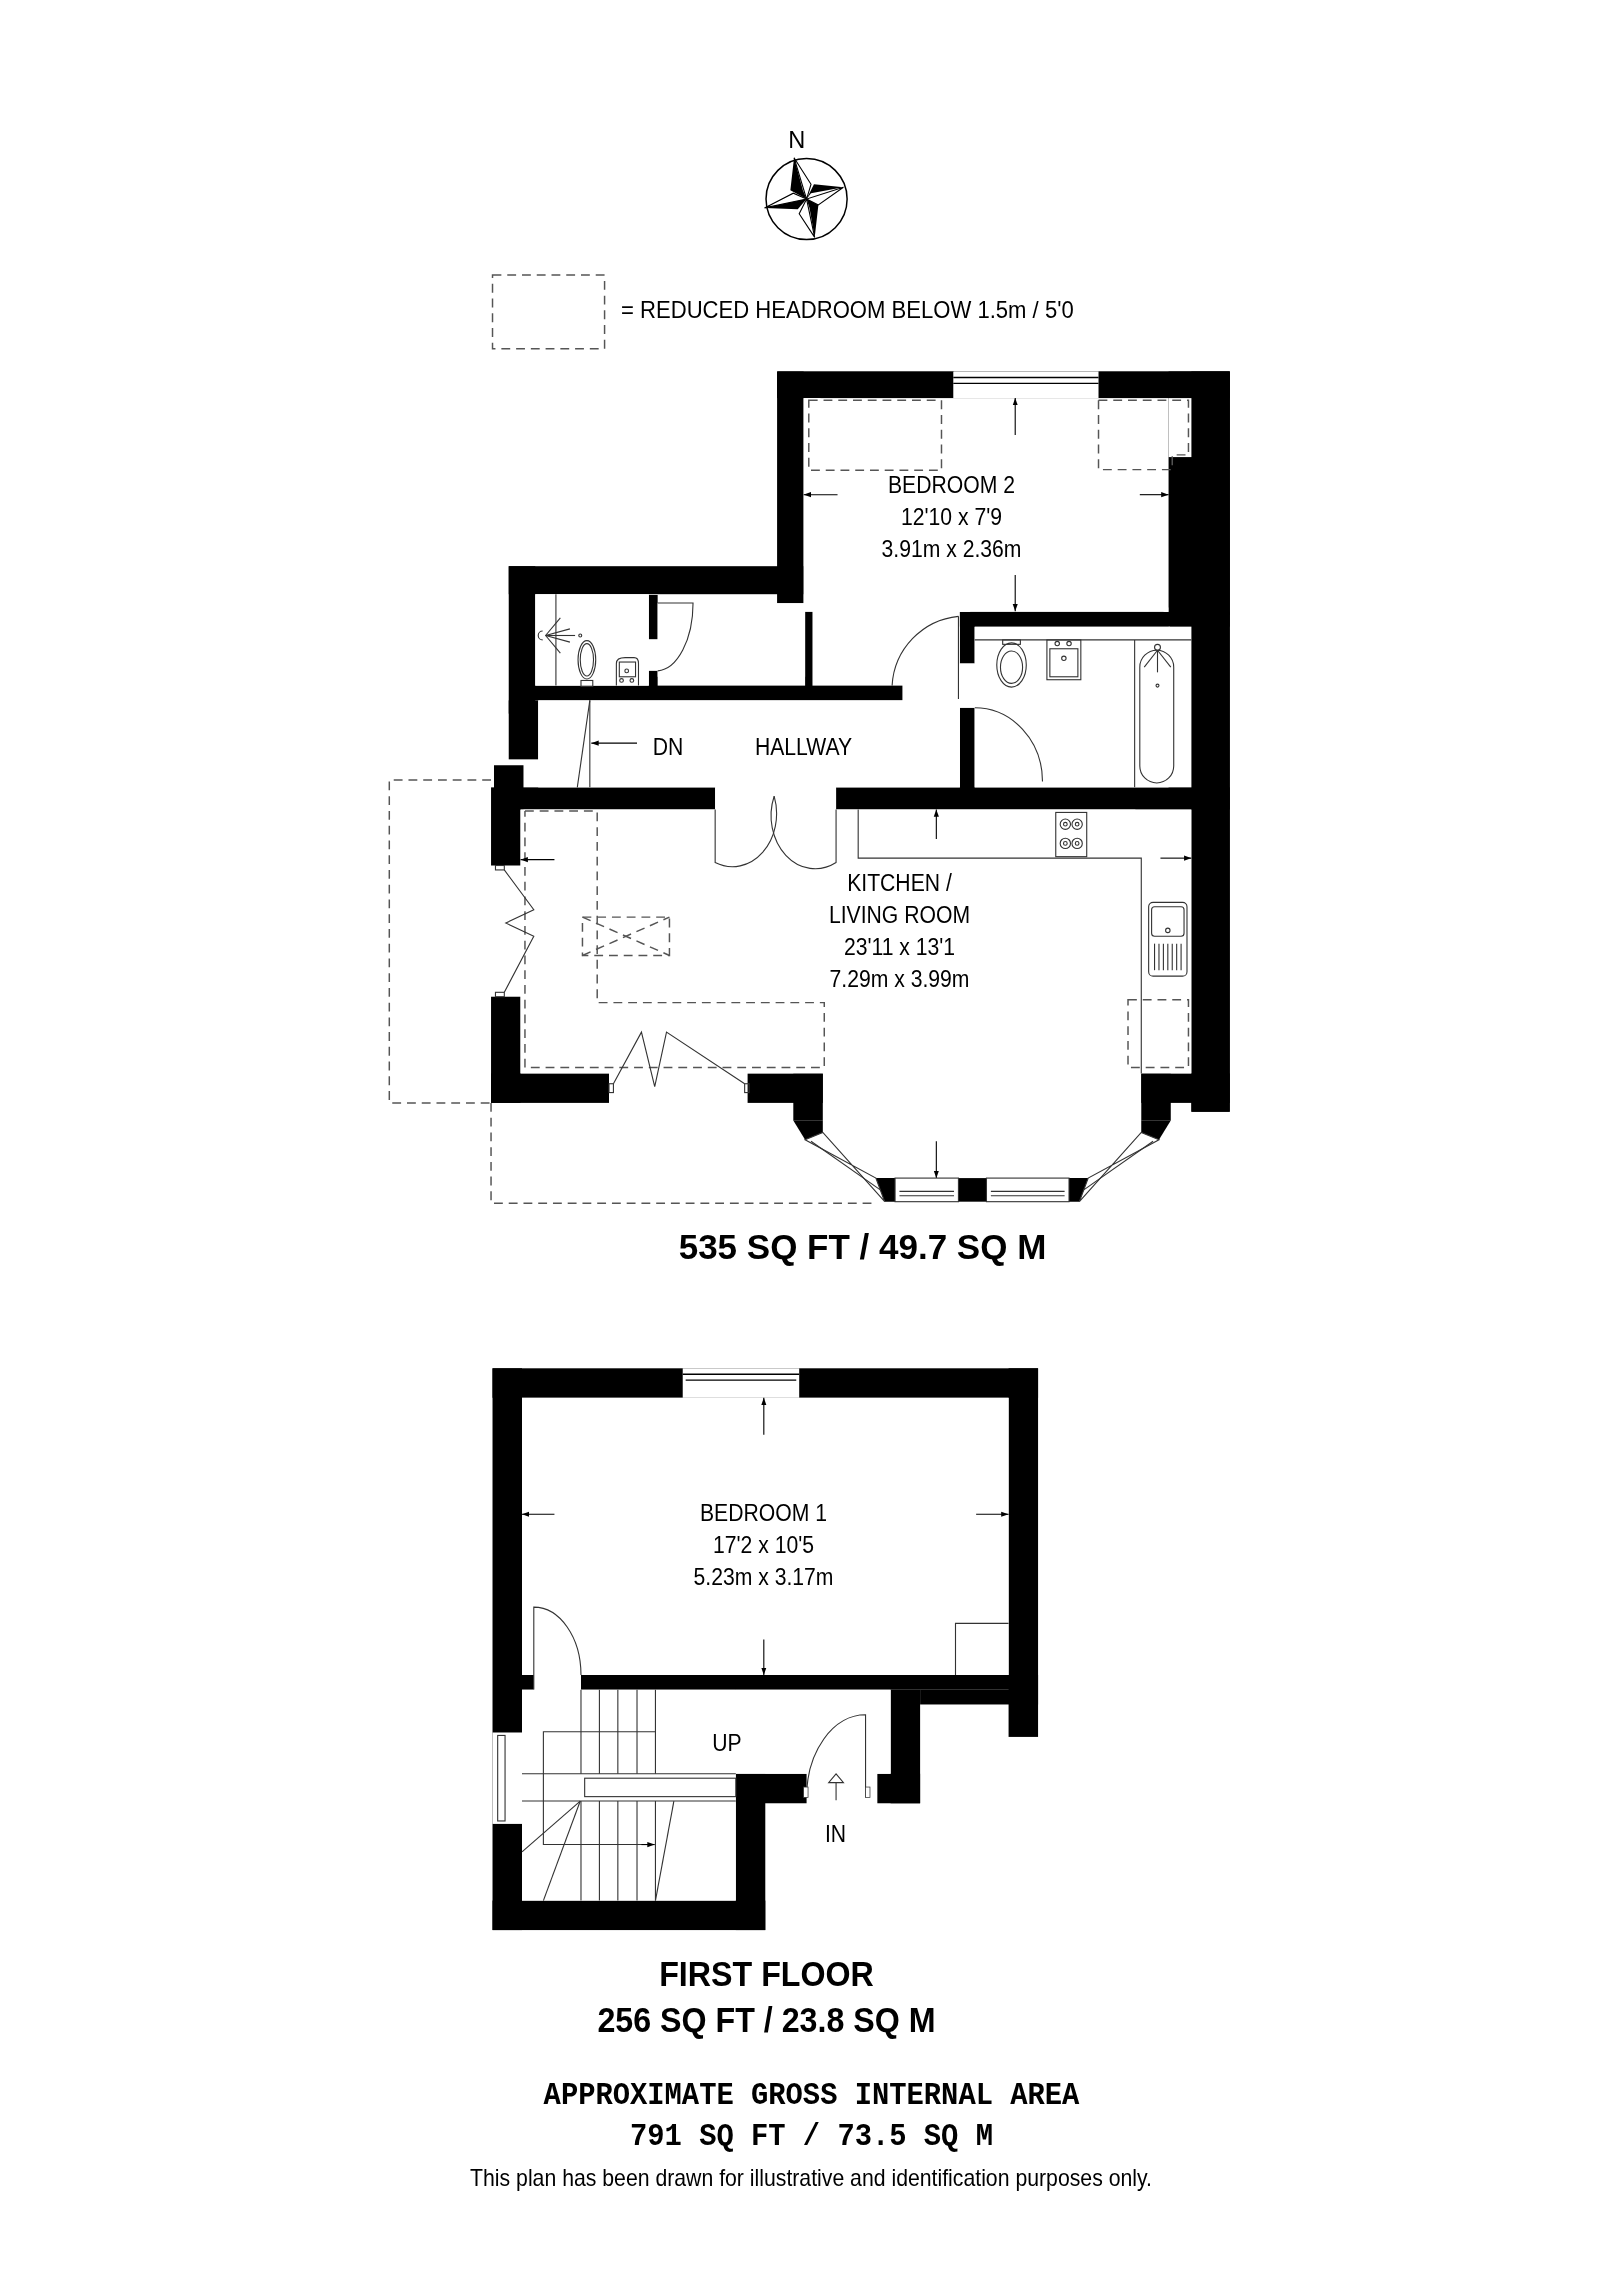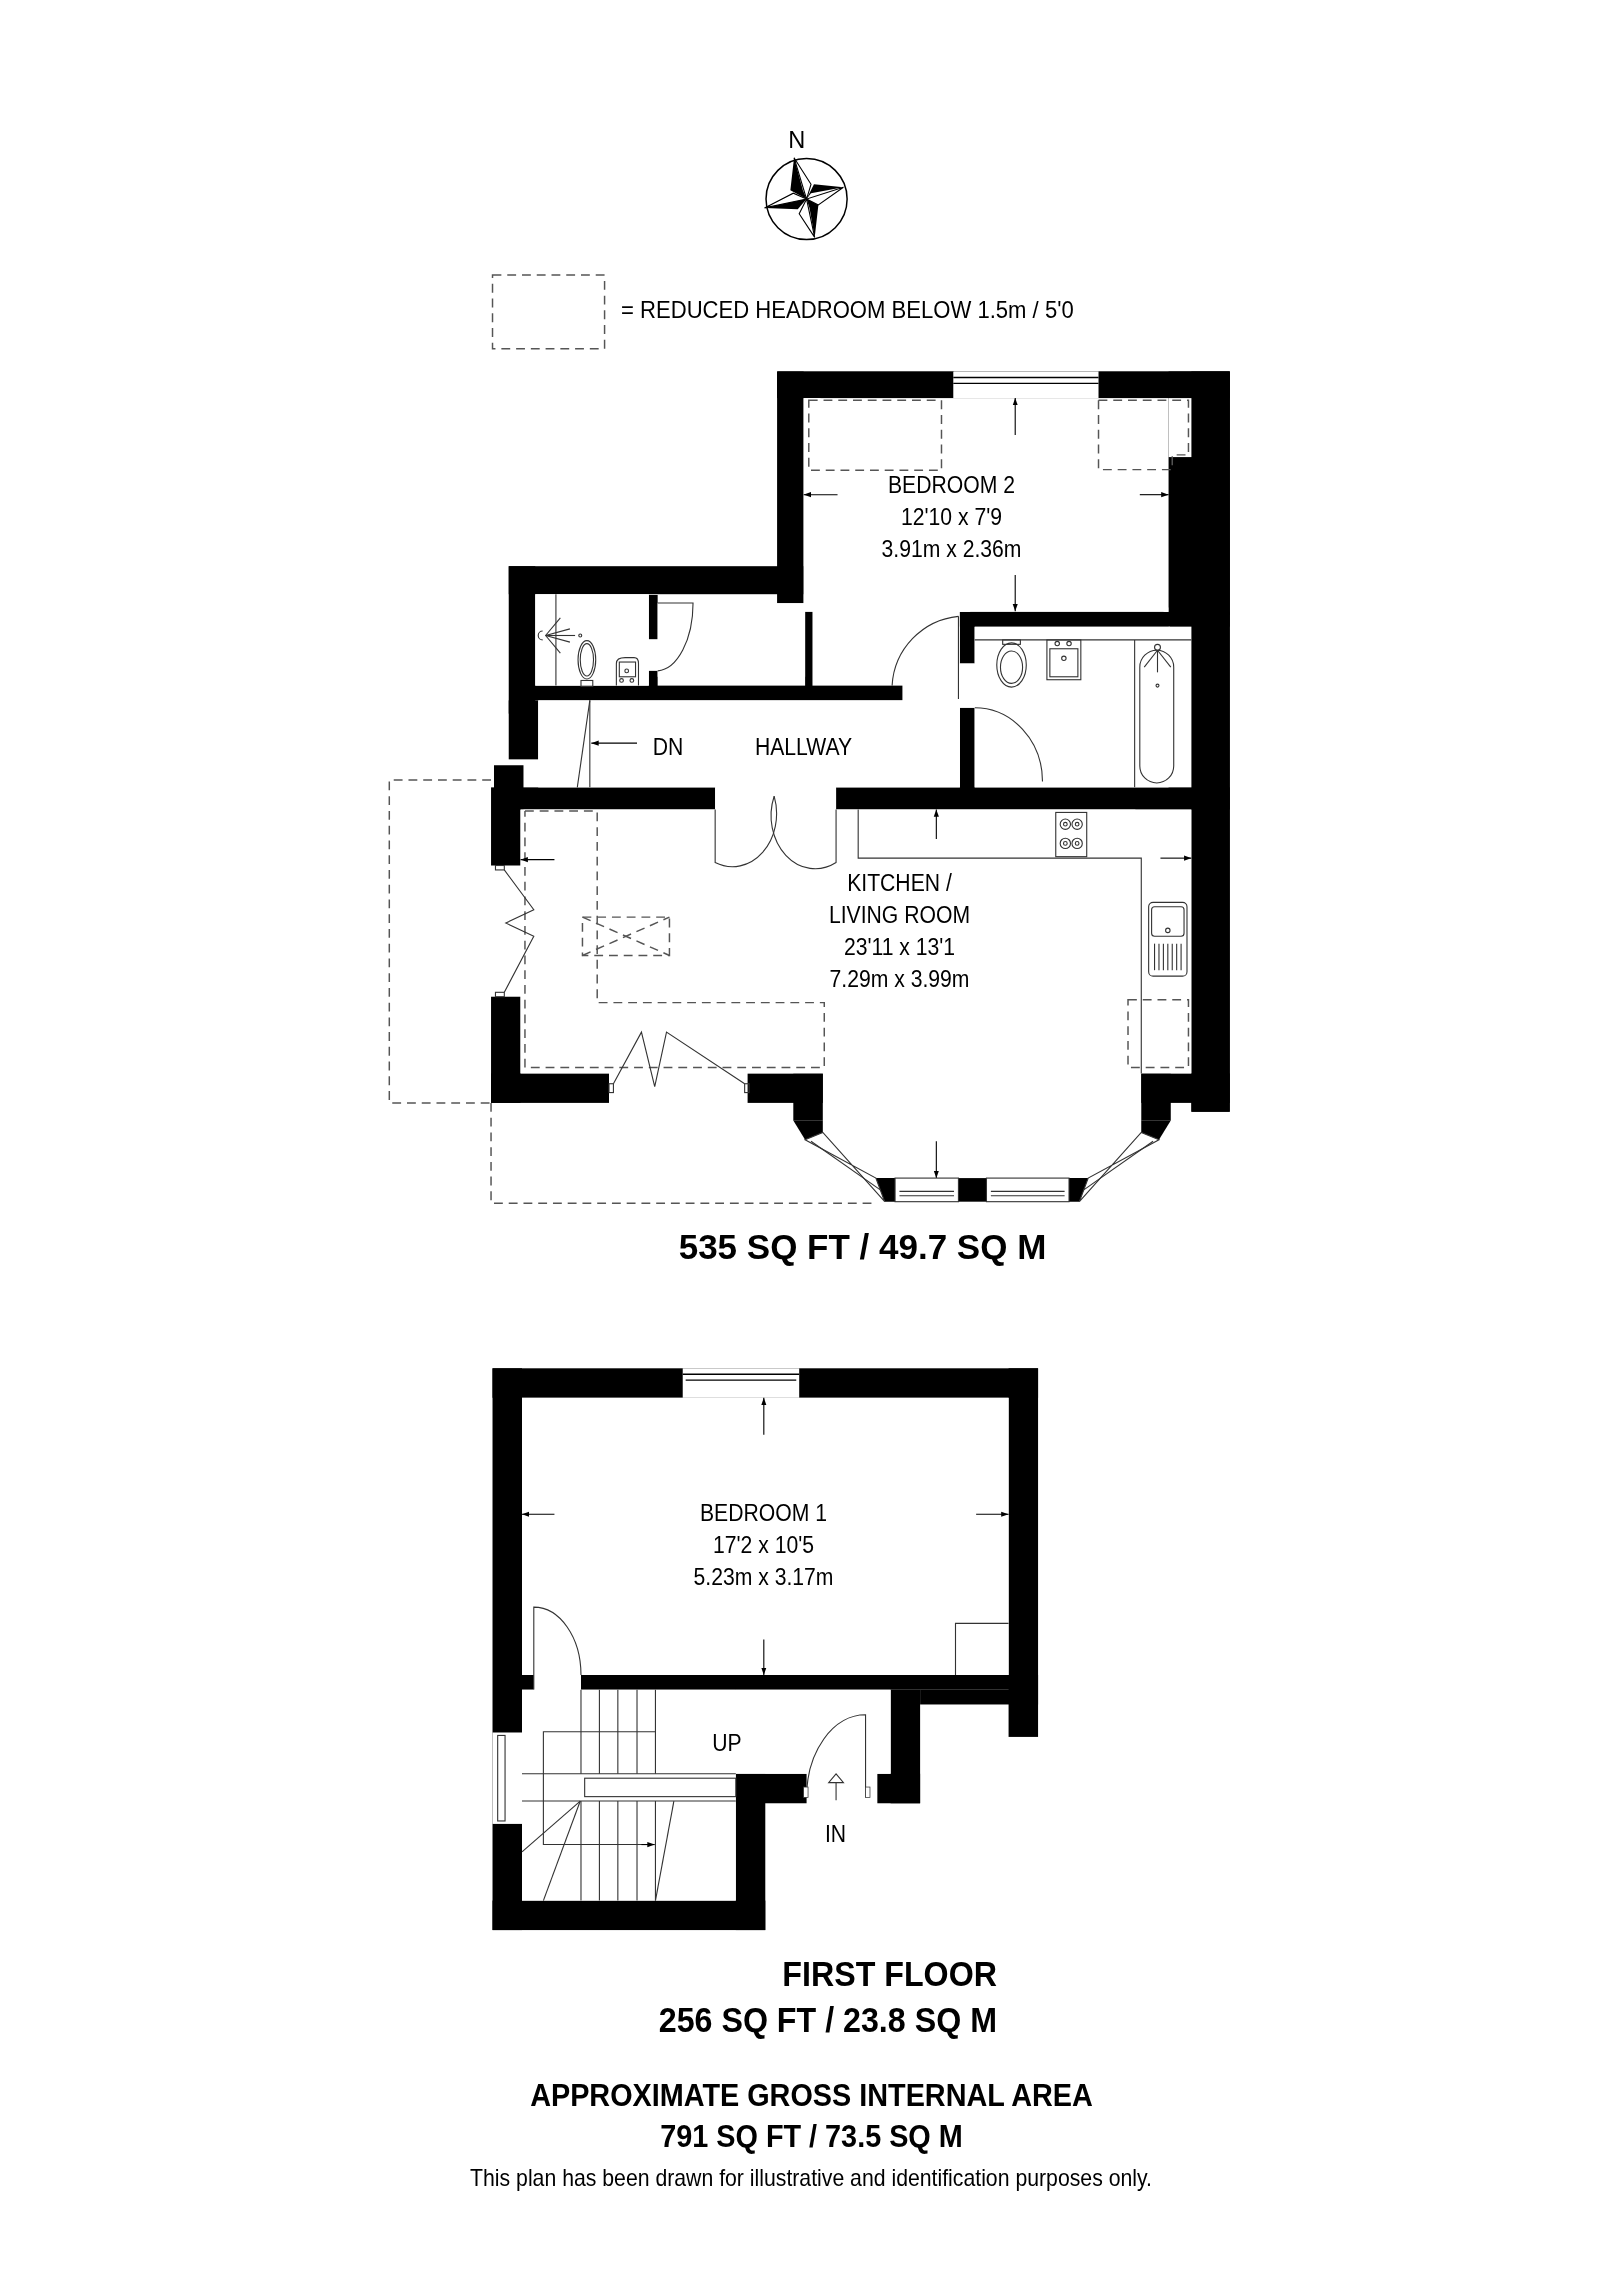--- a/index.html
+++ b/index.html
@@ -318,23 +318,23 @@
 </div>
 
 <div class="txt room" style="left:653px; top:1497px; width:221px;">
   <div>BEDROOM 1</div>
   <div>17'2 x 10'5</div>
   <div>5.23m x 3.17m</div>
 </div>
 <div class="txt small-label" style="left:705px; top:1730px; width:44px;">UP</div>
 <div class="txt small-label" style="left:817px; top:1821px; width:37px;">IN</div>
 
-<div class="txt" style="left:516px; top:1951px; width:501px;text-align:right;">
+<div class="txt" style="left:516px; top:1951px; width:501px;">
   <div class="floor-title" style="transform:scaleX(0.92);">FIRST FLOOR</div>
   <div class="floor-title" style="transform:scaleX(0.92);">256 SQ FT / 23.8 SQ M</div>
 </div>
 
-<div class="txt" style="left:369px; top:2075px; width:885px;">
+<div class="txt" style="left:369px; top:2075px; width:885px;font-family:Liberation Mono, monospace;">
   <div class="gia">APPROXIMATE GROSS INTERNAL AREA</div>
   <div class="gia">791 SQ FT / 73.5 SQ M</div>
 </div>
 <div class="txt disclaimer" style="left:295px; top:2165px; width:1032px;">This plan has been drawn for illustrative and identification purposes only.</div>
 
 
 </body></html>

